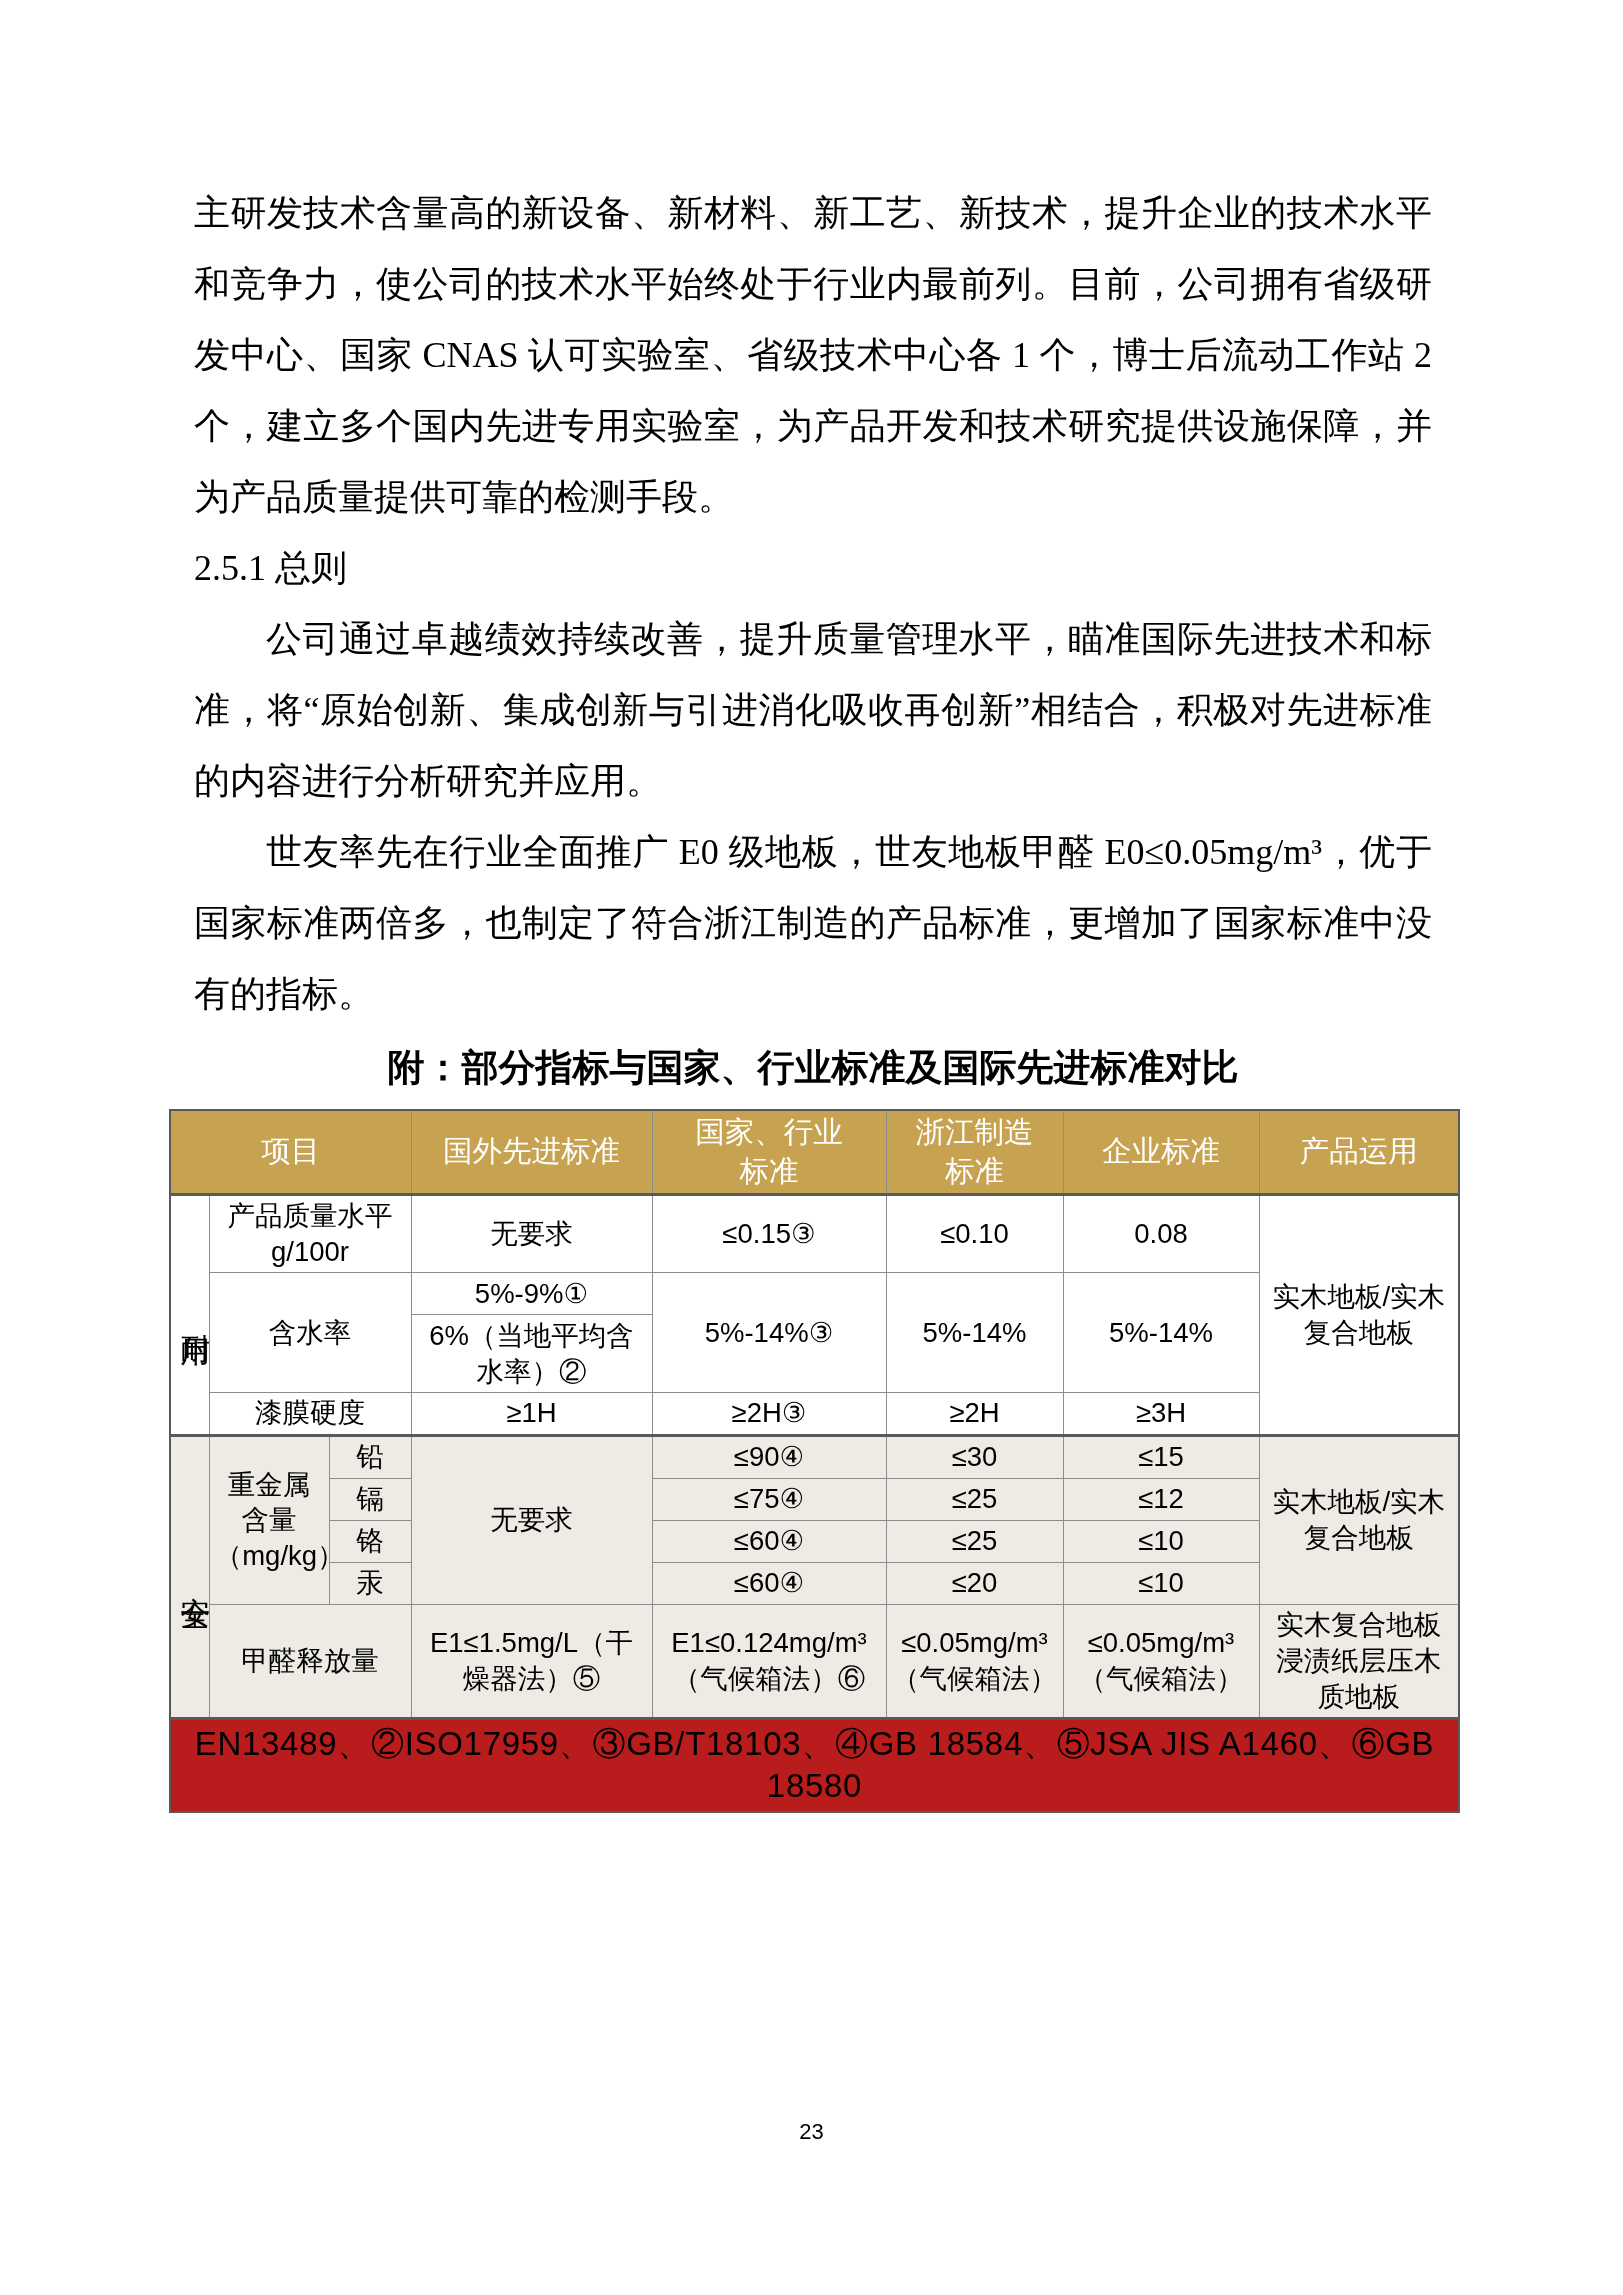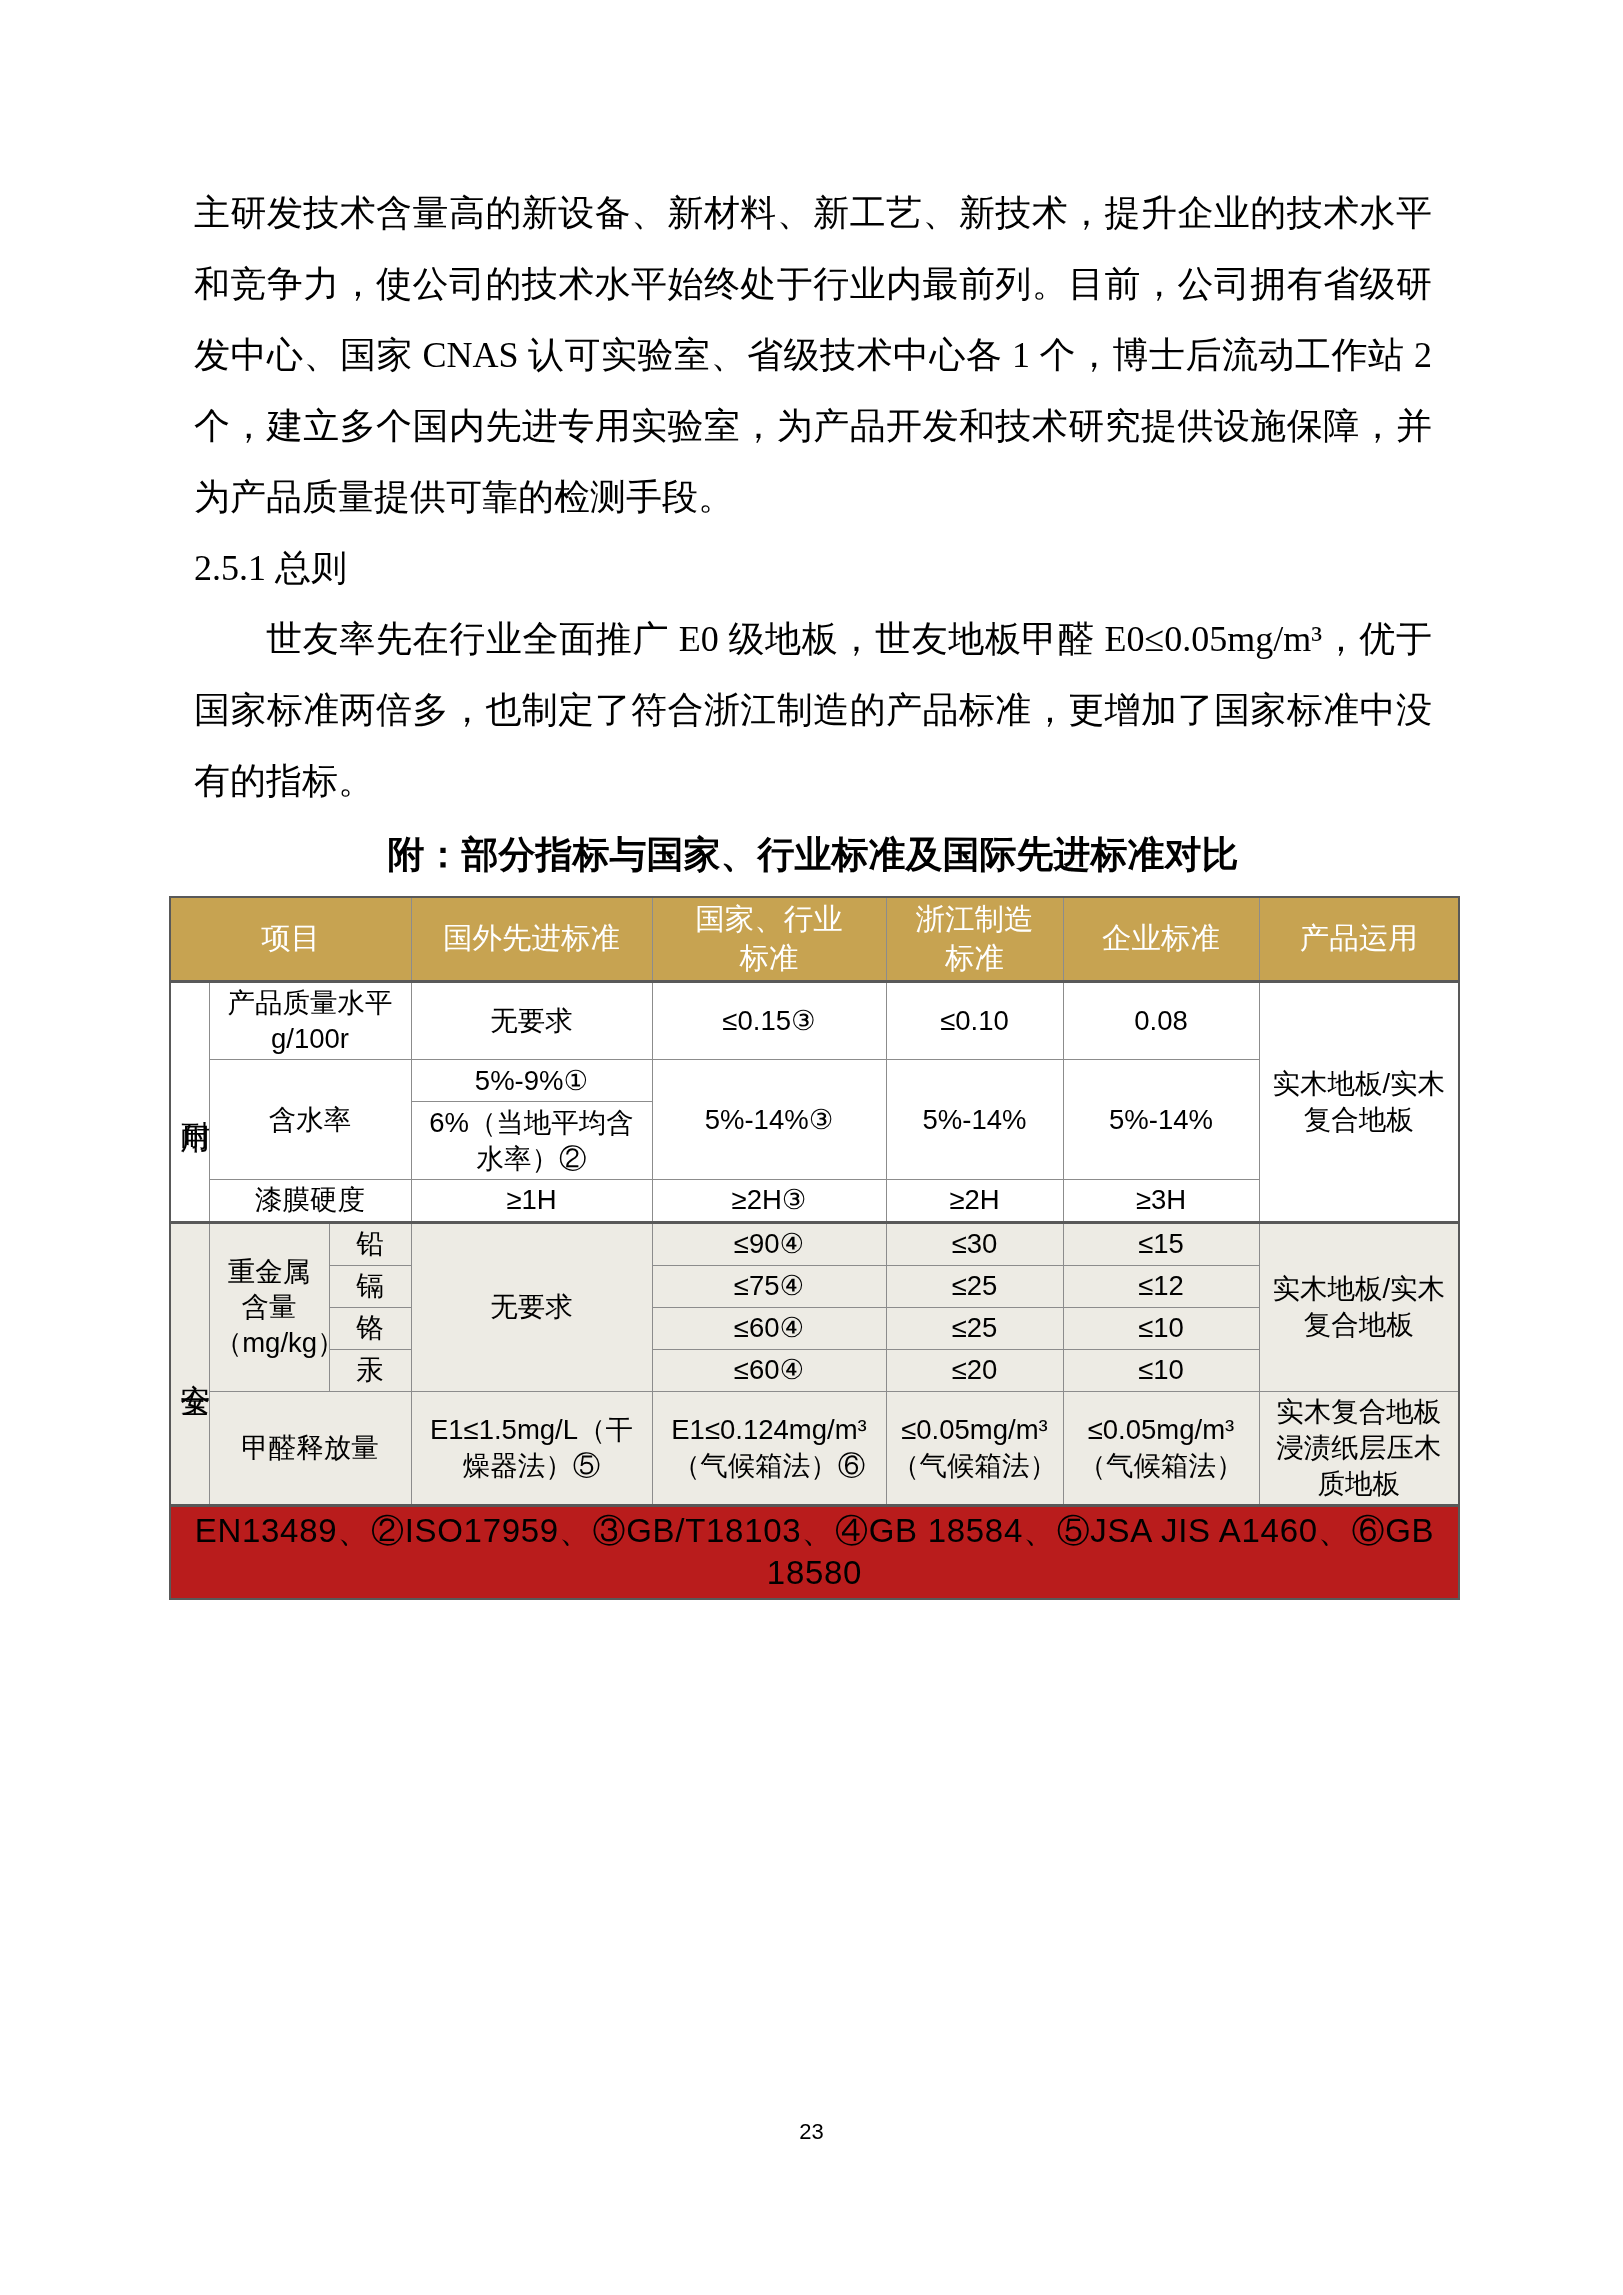--- a/index.html
+++ b/index.html
@@ -61,20 +61,21 @@
   }
 </style>
 </head>
 <body>
 
 <div class="page">
   <div class="content">
 
     <p class="para noindent">主研发技术含量高的新设备、新材料、新工艺、新技术，提升企业的技术水平和竞争力，使公司的技术水平始终处于行业内最前列。目前，公司拥有省级研发中心、国家 CNAS 认可实验室、省级技术中心各 1 个，博士后流动工作站 2 个，建立多个国内先进专用实验室，为产品开发和技术研究提供设施保障，并为产品质量提供可靠的检测手段。</p>
     <p class="heading">2.5.1 总则</p>
+    <p class="para">公司通过卓越绩效持续改善，提升质量管理水平，瞄准国际先进技术和标准，将“原始创新、集成创新与引进消化吸收再创新”相结合，积极对先进标准的内容进行分析研究并应用。</p>
     <p class="para">世友率先在行业全面推广 E0 级地板，世友地板甲醛 E0≤0.05mg/m³，优于国家标准两倍多，也制定了符合浙江制造的产品标准，更增加了国家标准中没有的指标。</p>
 
     <div class="table-title">附：部分指标与国家、行业标准及国际先进标准对比</div>
 
     <table class="cmp">
       <colgroup>
         <col style="width:39px">
           <col style="width:120px">
           <col style="width:82px">
         <col style="width:241px">

